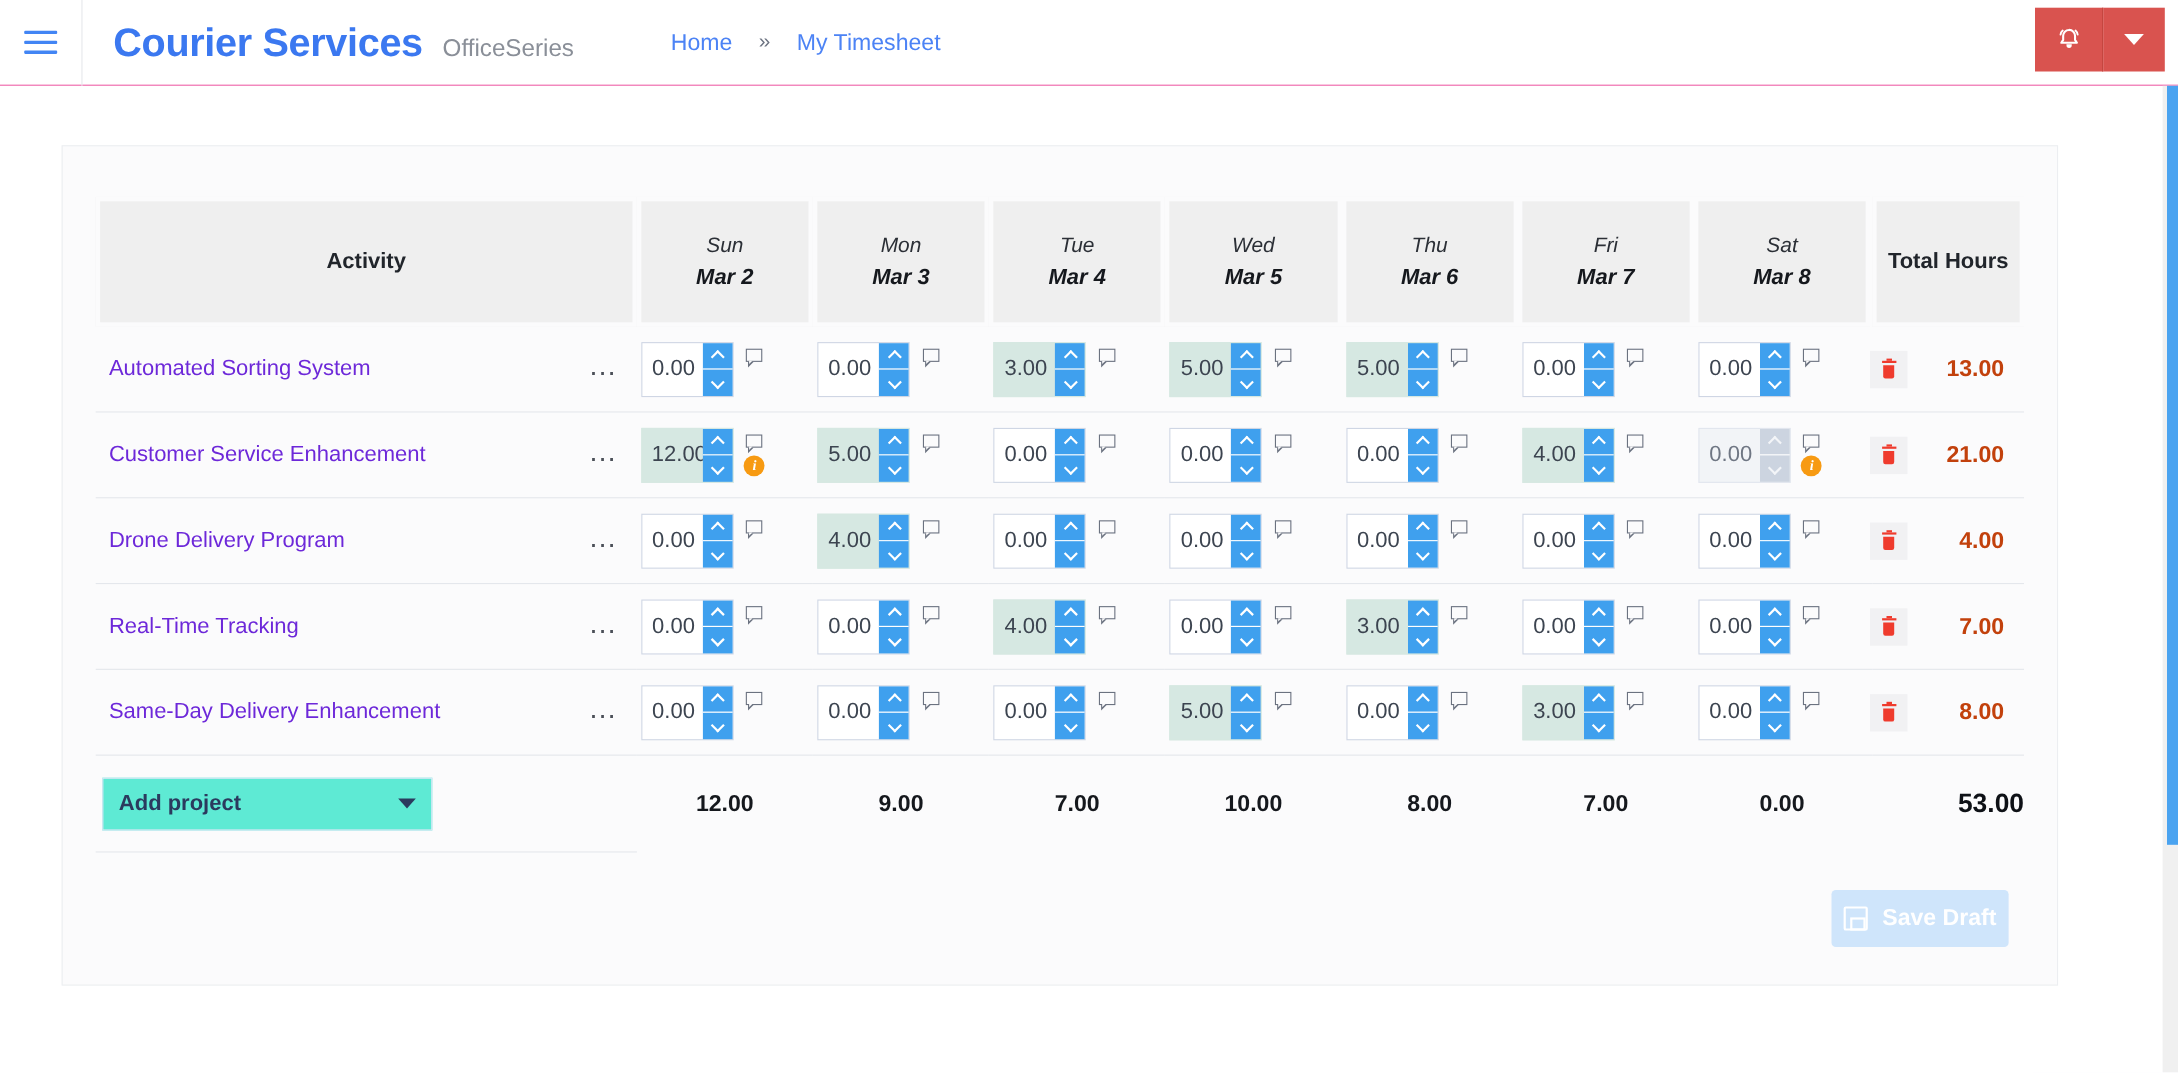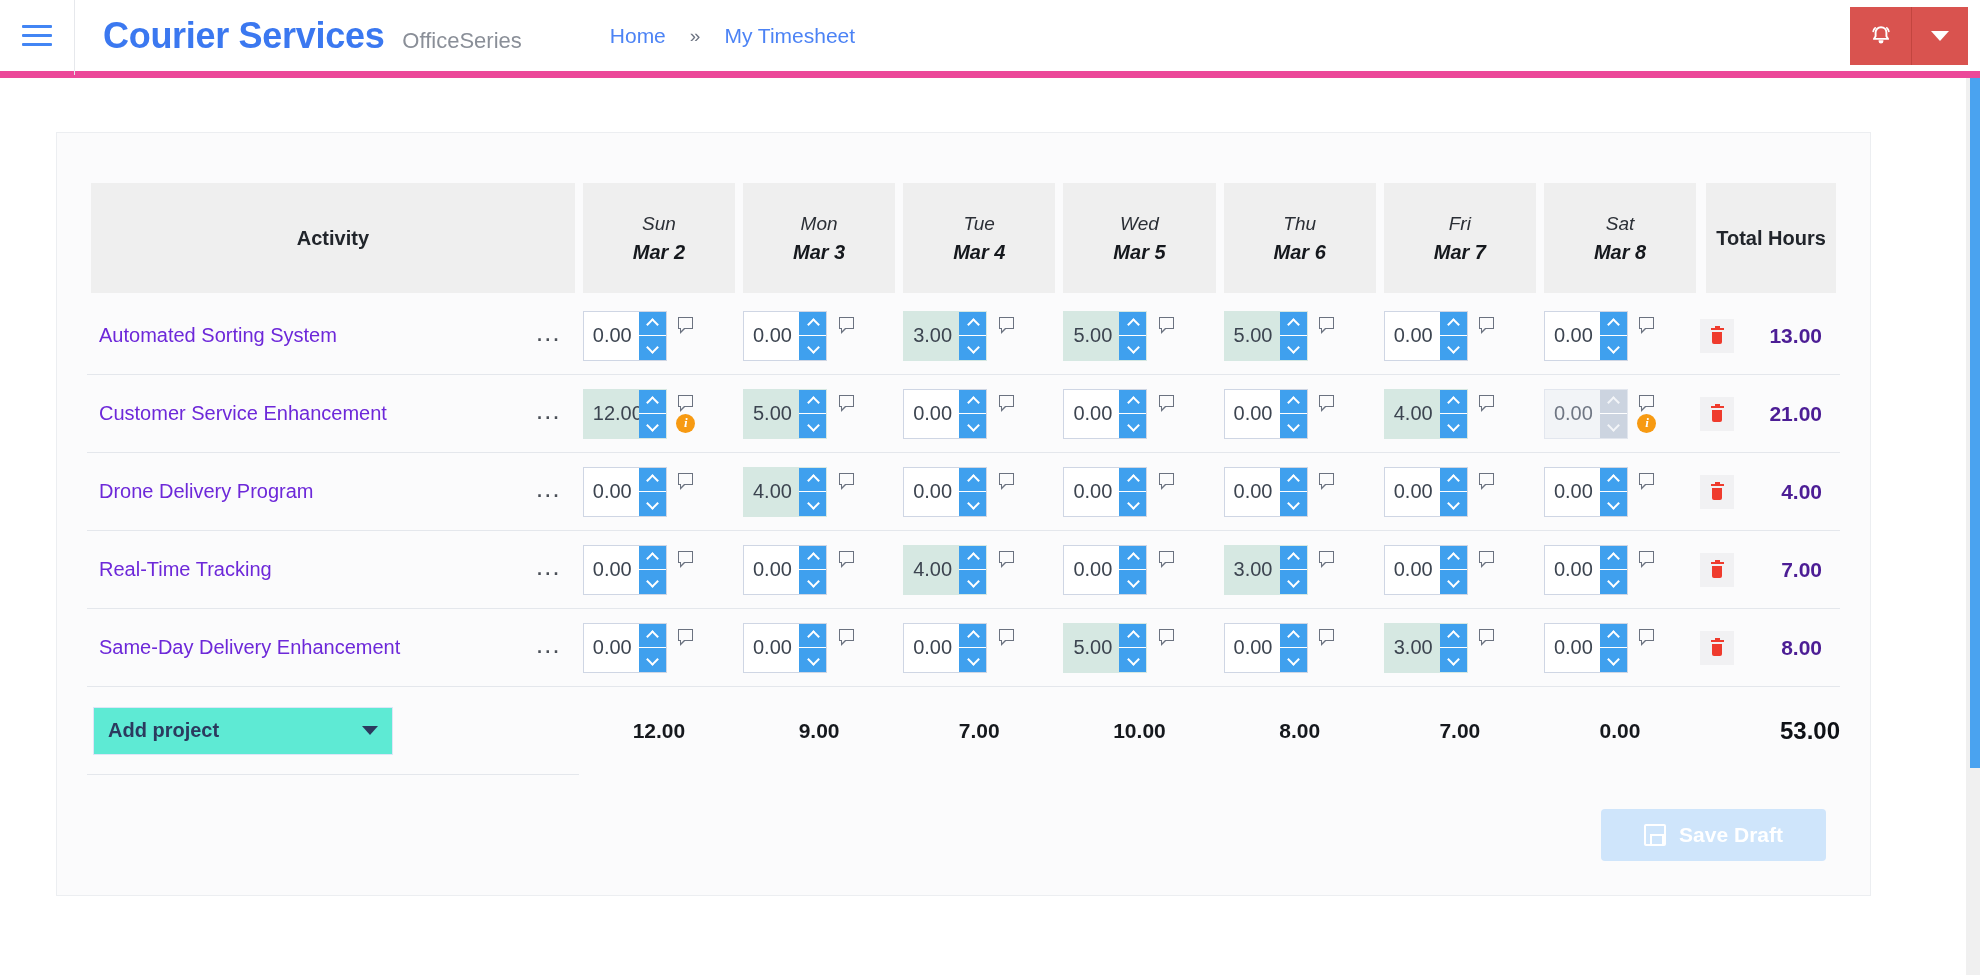--- a/index.html
+++ b/index.html
@@ -8,21 +8,21 @@
     background: #ffffff;
     font-family: "Liberation Sans", sans-serif;
     overflow: hidden;
   }
 
   
   .topbar {
     position: relative;
     height: 78px;
     background: #ffffff;
-    border-bottom: 7px solid #ec4899;
+    border-bottom: 1px solid #ec4899;
     display: flex;
     align-items: center;
   }
   .hamburger {
     width: 74px; height: 78px;
     display: flex; flex-direction: column;
     align-items: center; justify-content: center;
     gap: 6px;
     cursor: pointer;
   }
@@ -224,21 +224,21 @@
     width: 5px; height: 2px; background: #ef3b2d;
   }
   .trash-body {
     position: absolute; top: 4px; left: 1.5px;
     width: 10px; height: 12px; background: #ef3b2d;
     border-radius: 0 0 2px 2px;
   }
 
   td.row-total {
     text-align: right; padding-right: 18px;
-    font-size: 21px; font-weight: bold; color: #4c1d95;
+    font-size: 21px; font-weight: bold; color: #c2410c;
     border-bottom: 1px solid #e4e7ec;
   }
 
   
   tr.foot-row td { height: 88px; vertical-align: middle; padding: 0; }
   .add-project {
     display: flex; align-items: center; justify-content: space-between;
     width: 300px; height: 48px;
     background: #5eead4; border: 1px solid #dde6f7;
     padding: 0 14px; margin-left: 6px; cursor: pointer;
@@ -261,21 +261,21 @@
     font-size: 24px; font-weight: bold; color: #0e1116;
   }
 
   
   .actions {
     display: flex; justify-content: flex-end; gap: 20px;
     margin-top: 34px; padding-right: 14px;
   }
   .btn {
     display: flex; align-items: center; gap: 13px;
-    height: 52px; padding: 0 43px;
+    height: 52px; padding: 0 11px;
     border: none; border-radius: 4px;
     font-size: 21px; font-weight: bold;
     font-family: "Liberation Sans", sans-serif;
     cursor: pointer;
   }
   .btn-draft { background: #cfe5fb; color: #ffffff; }
   .btn-submit { background: #3fa0ee; color: #ffffff; }
 
   .save-icon { width: 22px; height: 22px; position: relative; }
   .save-icon::before {

